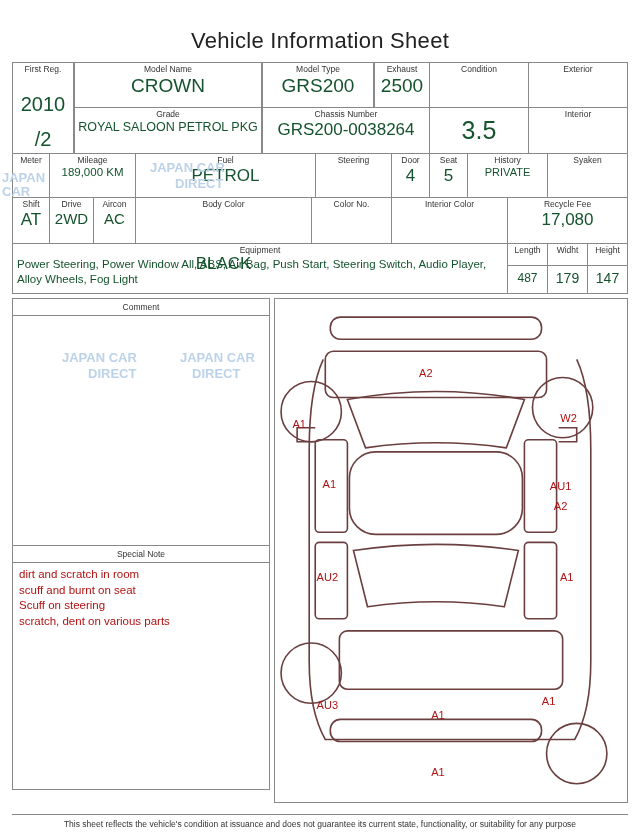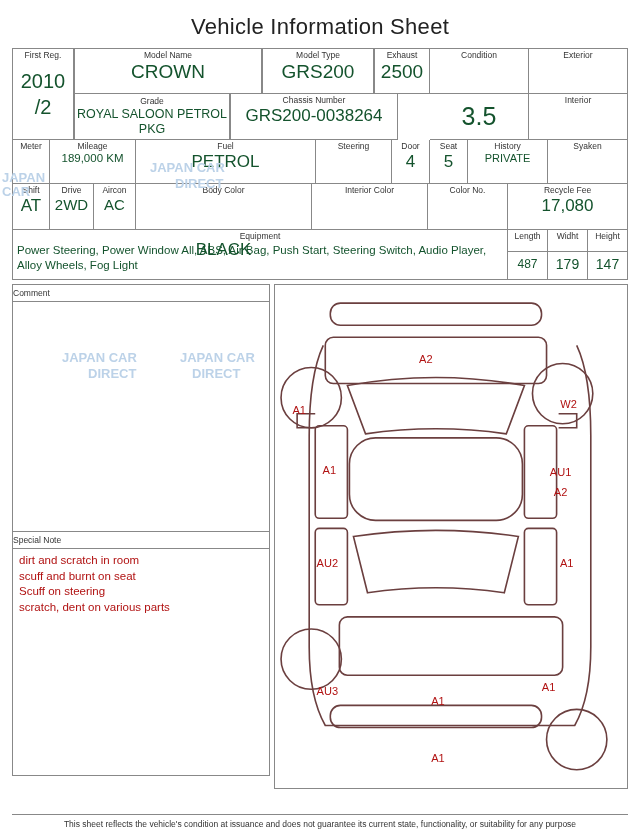--- a/index.html
+++ b/index.html
@@ -8,37 +8,37 @@
     background:#ffffff;
     font-family:"Liberation Sans", sans-serif;
     color:#333333;
     overflow:hidden;
   }
   .sheet{position:relative;width:640px;height:835px;}
   .title{
     text-align:center;
     font-size:22px;
     color:#222222;
-    padding-top:14px;
+    padding-top:28px;
     padding-bottom:8px;
     letter-spacing:0.3px;
   }
   .main-wrap{padding:0 12px;}
   
   .row{display:flex;}
   .cellbox{border:1px solid #888;box-sizing:border-box;display:flex;flex-direction:column;}
   .cellbox .h{font-size:8.5px;text-align:center;color:#333;padding:2px 0 1px;line-height:1.1;}
   .cellbox .v{font-size:15px;color:#14532d;text-align:center;line-height:1.2;padding-bottom:2px;}
   
   .bottom{display:flex;padding:0 12px;margin-top:4px;}
   .leftcol{width:258px;box-sizing:border-box;}
   .rightcol{flex:1;margin-left:4px;border:1px solid #888;box-sizing:border-box;position:relative;}
   .comment-box{border:1px solid #888;height:248px;box-sizing:border-box;position:relative;}
   .special-box{border:1px solid #888;border-top:none;height:244px;box-sizing:border-box;position:relative;}
-  .boxlabel{font-size:8.5px;text-align:left;color:#333;padding:3px 0;border-bottom:1px solid #888;}
+  .boxlabel{font-size:8.5px;text-align:center;color:#333;padding:3px 0;border-bottom:1px solid #888;}
   .notes{font-size:11.5px;color:#b11212;line-height:1.35;padding:4px 6px;}
   .wm{
     position:absolute;color:#bcd2e8;font-size:13px;font-weight:bold;
     pointer-events:none;white-space:nowrap;
   }
   .footer{
     position:absolute;left:12px;right:12px;bottom:6px;
     border-top:1px solid #888;
     font-size:8.5px;color:#333;text-align:center;padding-top:4px;
   }
@@ -49,21 +49,21 @@
 <body>
 
 <div class="sheet">
 
   <div class="title">Vehicle Information Sheet</div>
 
   <div class="main-wrap">
 
     <div class="row">
 
-      <div class="cellbox" style="width:62px;height:92px;">
+      <div class="cellbox" style="width:62px;height:92px;justify-content:space-between;">
         <div class="h">First Reg.</div>
         <div class="v" style="font-size:20px;padding-top:8px;">2010</div>
         <div class="v" style="font-size:20px;">/2</div>
       </div>
 
       <div style="width:356px;">
         <div class="row">
           <div class="cellbox" style="width:188px;height:46px;">
             <div class="h">Model Name</div>
             <div class="v" style="font-size:19px;">CROWN</div>
@@ -71,21 +71,21 @@
           <div class="cellbox" style="width:112px;height:46px;">
             <div class="h">Model Type</div>
             <div class="v" style="font-size:19px;">GRS200</div>
           </div>
           <div class="cellbox" style="width:56px;height:46px;">
             <div class="h">Exhaust</div>
             <div class="v" style="font-size:19px;">2500</div>
           </div>
         </div>
         <div class="row">
-          <div class="cellbox" style="width:156px;height:46px;border-top:none;justify-content:flex-end;">
+          <div class="cellbox" style="width:188px;height:46px;border-top:none;">
             <div class="h">Grade</div>
             <div class="v" style="font-size:12.5px;">ROYAL SALOON PETROL PKG</div>
           </div>
           <div class="cellbox" style="width:168px;height:46px;border-top:none;">
             <div class="h">Chassis Number</div>
             <div class="v" style="font-size:17px;">GRS200-0038264</div>
           </div>
         </div>
       </div>
 
@@ -156,26 +156,26 @@
         <div class="v" style="font-size:15px;">2WD</div>
       </div>
       <div class="cellbox" style="width:42px;height:46px;border-top:none;border-left:none;">
         <div class="h">Aircon</div>
         <div class="v" style="font-size:15px;">AC</div>
       </div>
       <div class="cellbox" style="width:176px;height:46px;border-top:none;border-left:none;gap:44px;">
         <div class="h">Body Color</div>
         <div class="v" style="font-size:17px;">BLACK</div>
       </div>
+      <div class="cellbox" style="width:80px;height:46px;border-top:none;border-left:none;">
+        <div class="h">Color No.</div>
+        <div class="v small"></div>
+      </div>
       <div class="cellbox" style="width:116px;height:46px;border-top:none;border-left:none;">
         <div class="h">Interior Color</div>
-        <div class="v small"></div>
-      </div>
-      <div class="cellbox" style="width:80px;height:46px;border-top:none;border-left:none;">
-        <div class="h">Color No.</div>
         <div class="v small"></div>
       </div>
       <div class="cellbox" style="width:120px;height:46px;border-top:none;border-left:none;">
         <div class="h">Recycle Fee</div>
         <div class="v" style="font-size:17px;">17,080</div>
       </div>
     </div>
 
     <div class="row">
       <div class="cellbox" style="width:496px;height:50px;border-top:none;">

